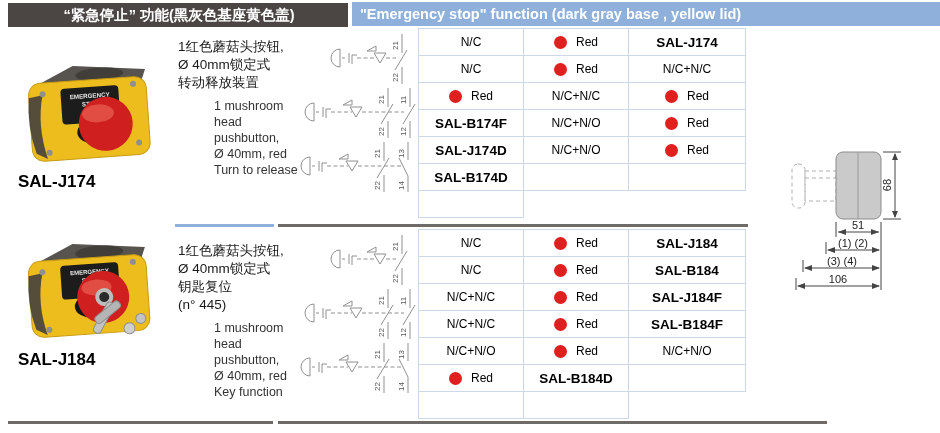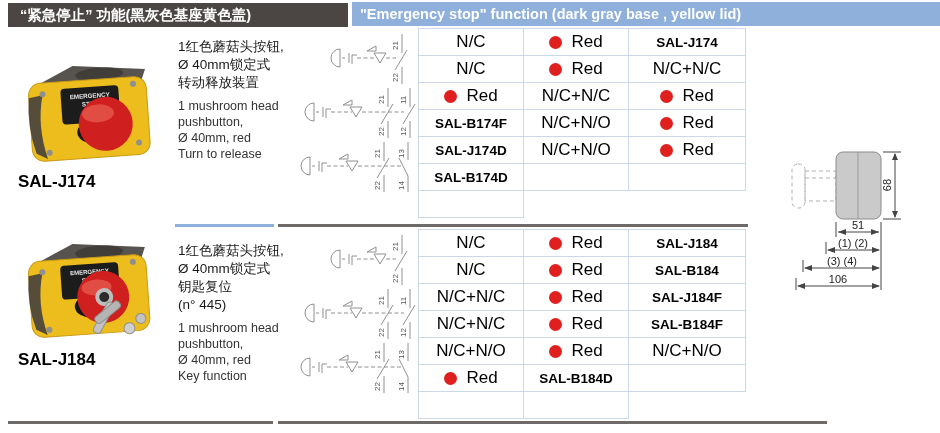--- a/index.html
+++ b/index.html
@@ -1,44 +1,44 @@
 <!DOCTYPE html>
 <html><head>
 <meta charset="utf-8">
 <style>
   html,body{margin:0;padding:0;background:#fff;}
   .page{position:relative;width:940px;height:433px;background:#ffffff;overflow:hidden;
         font-family:"Liberation Sans","DejaVu Sans",sans-serif;}
 
   
   .bar-dark{position:absolute;left:8px;top:3px;width:340px;height:24px;background:#4b4644;
-            color:#fff;font-weight:bold;font-size:14.5px;line-height:24px;padding-left:12px;
-            box-sizing:border-box;white-space:nowrap;}
+            color:#fff;font-weight:bold;font-size:14.5px;line-height:24px;padding-left:2px;
+            box-sizing:border-box;white-space:nowrap;text-align:center;}
   .bar-blue{position:absolute;left:352px;top:2px;width:588px;height:24px;background:#8fb0da;
             color:#fff;font-weight:bold;font-size:14.5px;line-height:24px;padding-left:8px;
             box-sizing:border-box;white-space:nowrap;}
 
   
   .photo{position:absolute;}
   .model{position:absolute;left:18px;font-size:17px;font-weight:bold;color:#000;}
   .m1{top:172px}.m2{top:350px}
 
   .desc{position:absolute;left:178px;width:130px;}
   .d1{top:38px}.d2{top:242px}
   .desc .zh{font-weight:normal;font-size:13.5px;line-height:18px;color:#1a1a1a;}
-  .desc .en{font-size:12.5px;line-height:16px;color:#333;margin-top:6px;}
+  .desc .en{font-size:12.5px;line-height:16px;color:#333;margin-top:6px;margin-left:36px;}
 
   
   .tbl{position:absolute;left:418px;width:327px;display:grid;
        grid-template-columns:105px 105px 117px;grid-auto-rows:27px;
        border-top:1px solid #ccd8e8;border-left:1px solid #ccd8e8;}
   .t1{top:28px}.t2{top:229px}
   .tc{display:flex;align-items:center;justify-content:center;
       border-right:1px solid #ccd8e8;border-bottom:1px solid #ccd8e8;
-      font-size:17px;color:#000;box-sizing:border-box;}
+      font-size:12px;color:#000;box-sizing:border-box;}
   .tc.part{font-weight:bold;font-size:13.5px;}
   .dot{width:13px;height:13px;border-radius:50%;background:#e01f1f;margin-right:9px;flex:0 0 auto;}
 
   
   .sym{position:absolute;}
   .sym line,.sym path,.sym polygon,.sym polyline{stroke:#909090;stroke-width:1;fill:none;}
   .sym text{fill:#555;font-size:8px;stroke:none;font-family:"Liberation Sans",sans-serif;}
 
   
   .hr{position:absolute;height:3px;}

